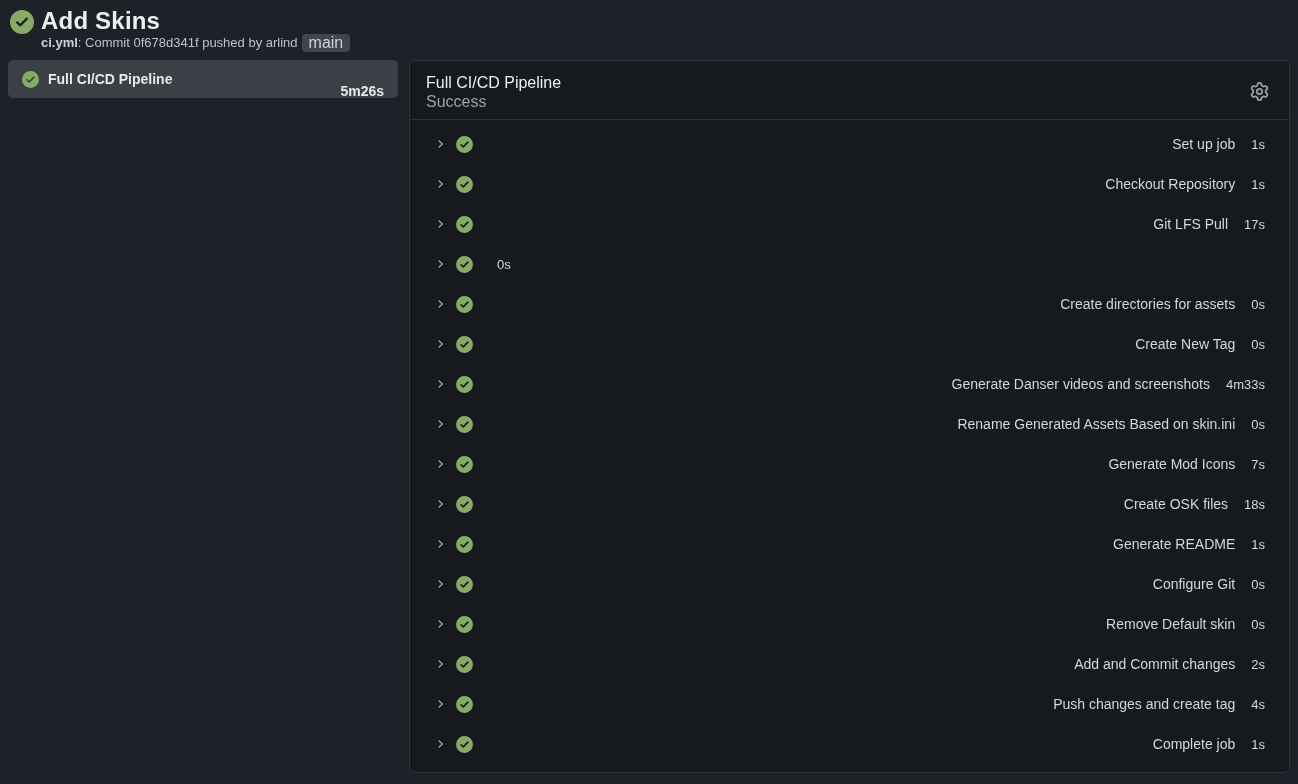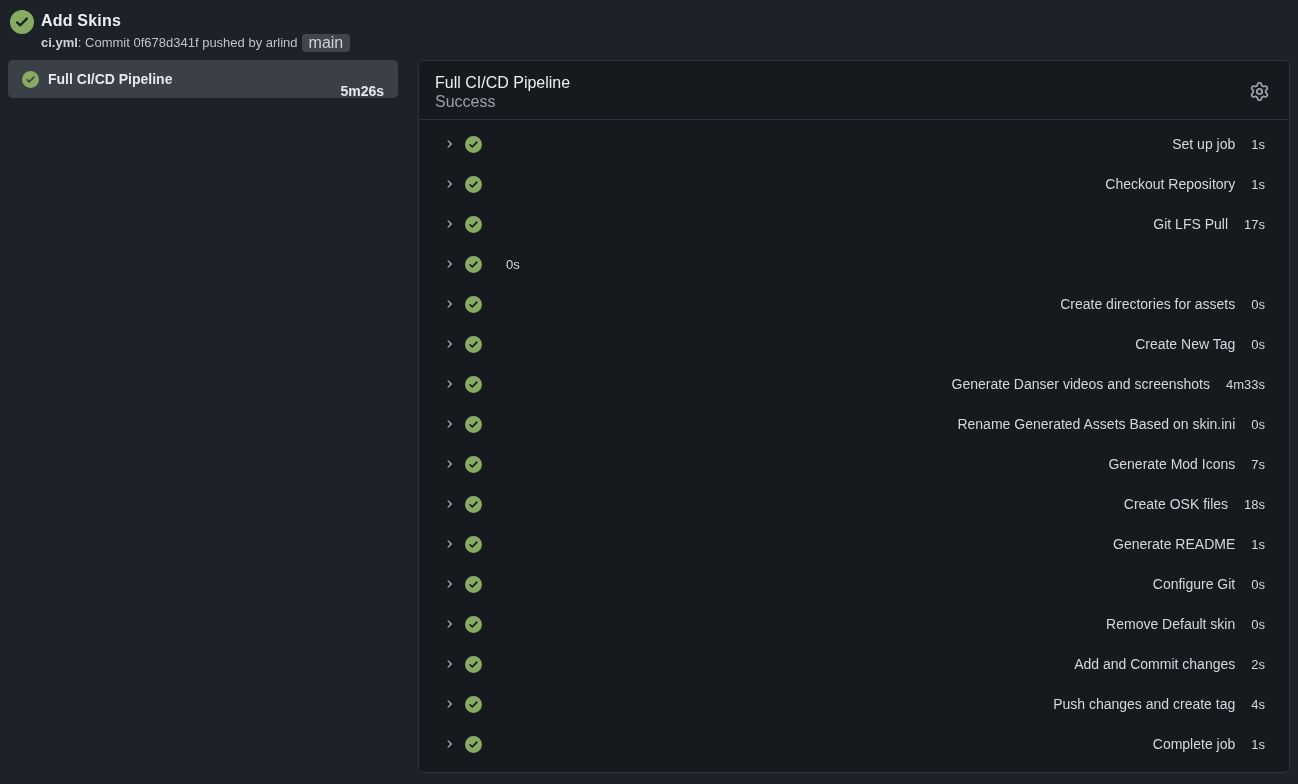--- a/index.html
+++ b/index.html
@@ -20,30 +20,30 @@
     background:var(--page-bg);
     font-family:"Liberation Sans","DejaVu Sans",sans-serif;
     color:var(--text-main);
   }
   .page{padding:8px 8px 0 8px;height:100%;}
 
   
   .run-header{display:flex;align-items:flex-start;padding-left:2px;margin-bottom:8px;}
   .run-header .status-icon{flex:0 0 auto;width:24px;height:24px;margin-top:2px;margin-right:7px;}
   .run-header-text{display:flex;flex-direction:column;}
-  .run-title{font-size:16px;font-weight:600;color:var(--text-bright);line-height:26px;letter-spacing:.2px;}
+  .run-title{font-size:24px;font-weight:600;color:var(--text-bright);line-height:26px;letter-spacing:.2px;}
   .run-subtitle{font-size:13px;color:#bdc3ca;line-height:18px;display:flex;align-items:center;gap:4px;}
   .run-subtitle .wf{font-weight:700;color:#ced3d9;}
   .branch-badge{
     background:var(--badge-bg);color:#cdd2d8;font-size:16px;line-height:16px;
     padding:1px 7px;border-radius:4px;cursor:pointer;
   }
 
   
-  .main{display:flex;gap:20px;align-items:flex-start;}
+  .main{display:flex;gap:11px;align-items:flex-start;}
 
   
   .jobs{flex:0 0 390px;display:flex;flex-direction:column;gap:6px;}
   .job-item{
     display:flex;align-items:center;height:38px;padding:0 14px;
     background:var(--selected-job-bg);border-radius:5px;cursor:pointer;
   }
   .job-item .job-check{width:17px;height:17px;margin-right:9px;flex:0 0 auto;}
   .job-name{flex:1;font-size:14px;font-weight:700;color:#e6e9ec;white-space:nowrap;overflow:hidden;text-overflow:ellipsis;}
   .job-duration{font-size:14px;font-weight:700;color:#e6e9ec;margin-top:23px;}

